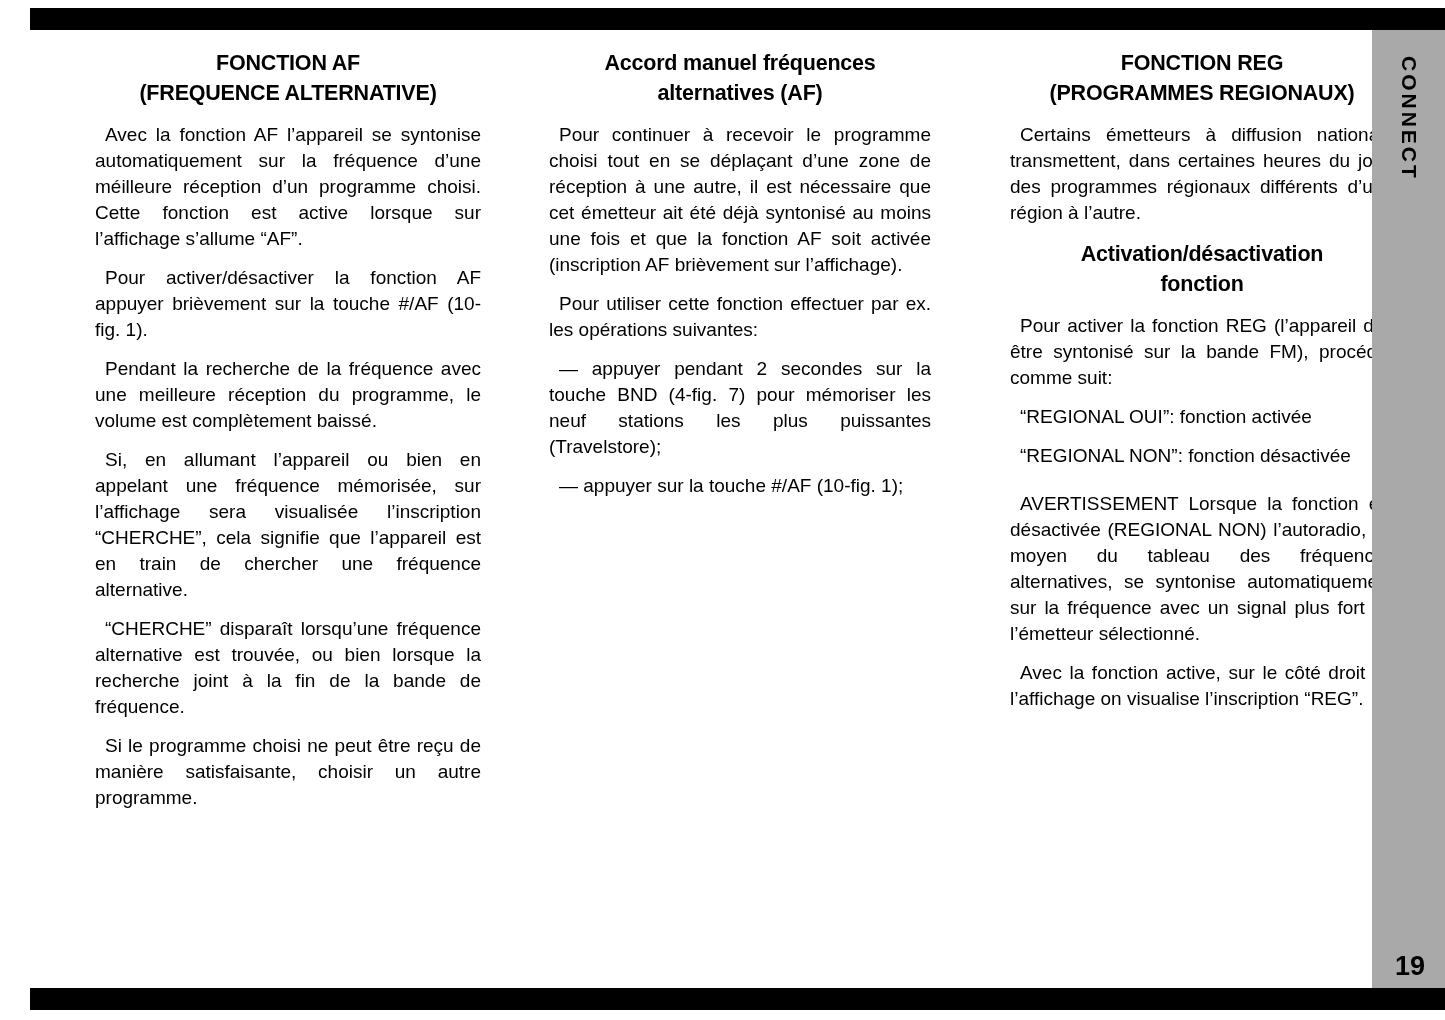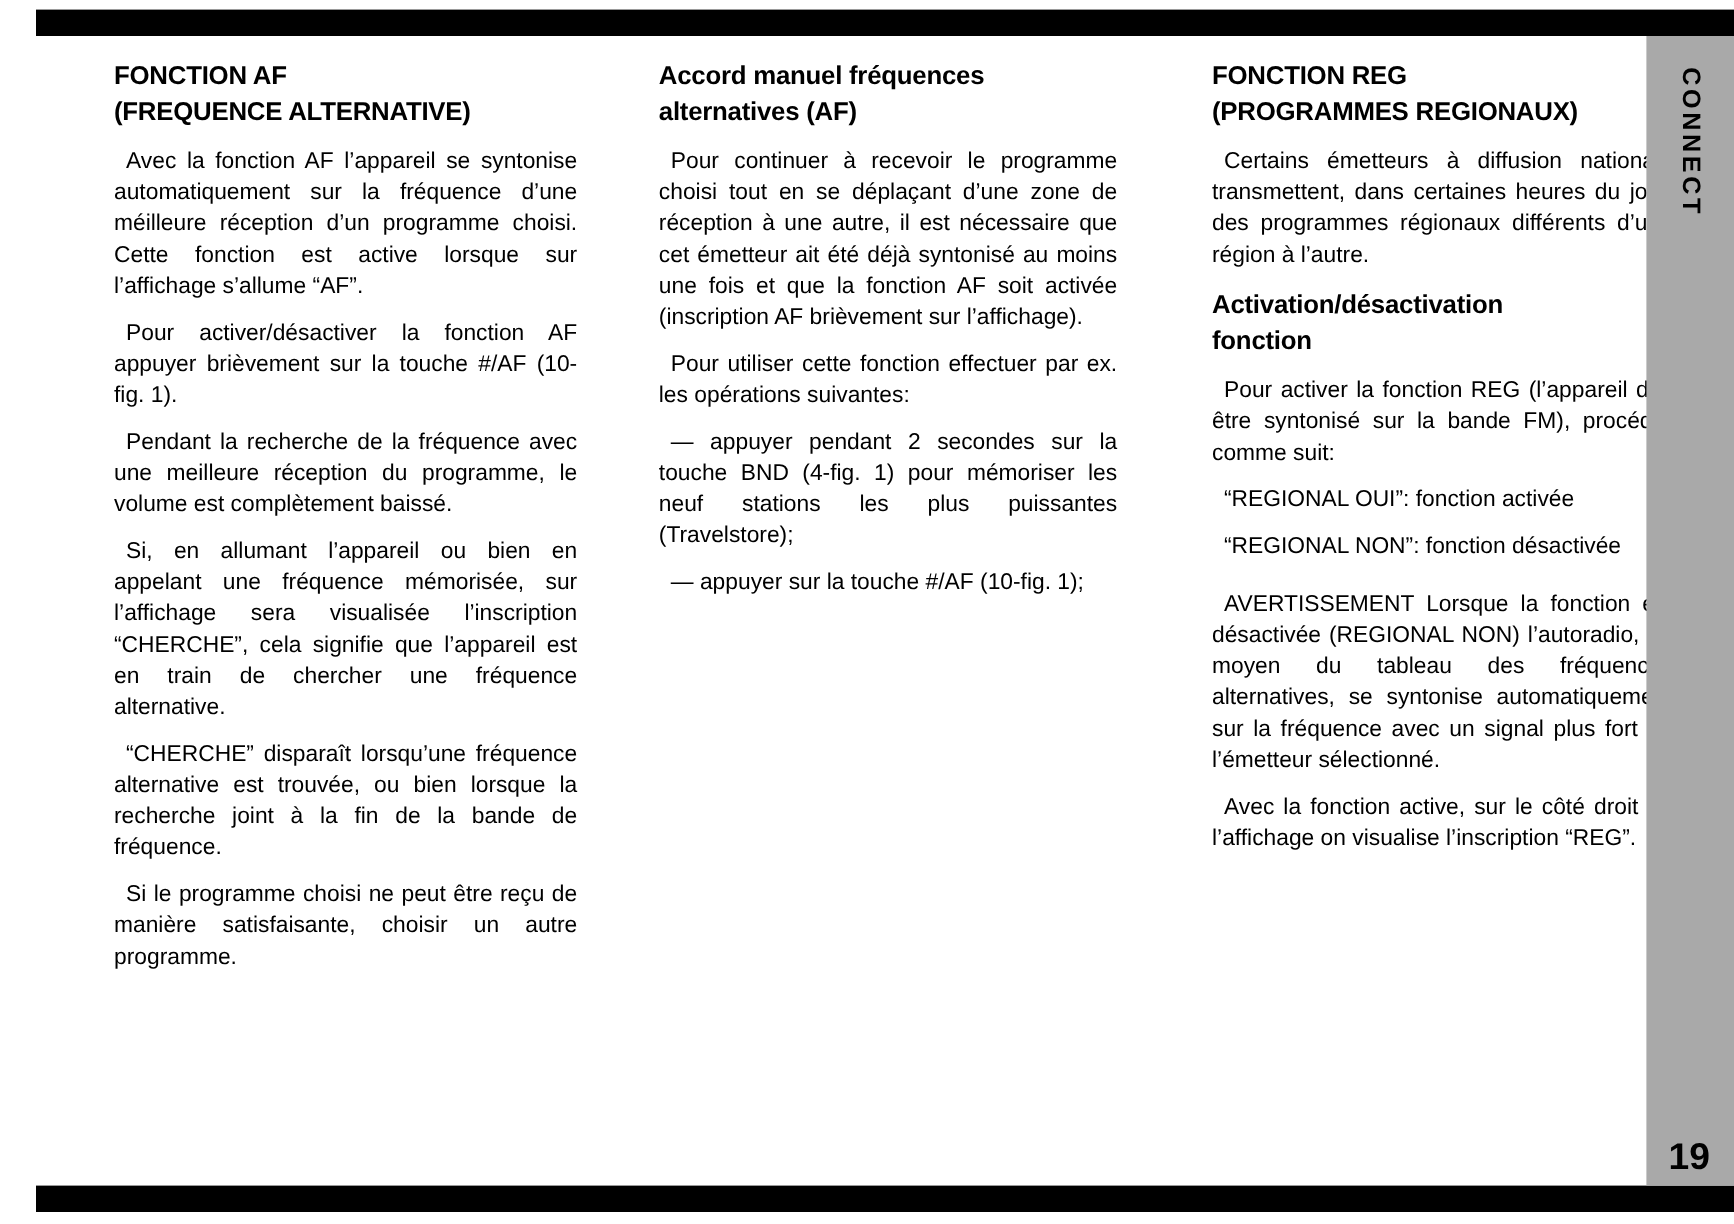--- a/index.html
+++ b/index.html
@@ -19,34 +19,34 @@
     background:#a9a9a9; z-index:1;
   }
   .chapter-label {
     position:absolute; top:26px; left:50%;
     transform:translateX(-50%);
     writing-mode:vertical-rl;
     font-weight:bold; font-size:21px; letter-spacing:3px;
   }
   .page-number {
     position:absolute; right:20px; bottom:38px;
-    font-size:31px; font-weight:bold; z-index:2;
+    font-size:27px; font-weight:bold; z-index:2;
   }
   .col {
     position:absolute; top:48px;
     font-size:19px; line-height:26px;
     text-align:justify;
     z-index:0;
   }
   .col1 { left:95px;  width:386px; }
   .col2 { left:549px; width:382px; }
   .col3 { left:1010px; width:384px; }
   h2.heading, h2.subheading {
     font-size:21.5px; line-height:30px; font-weight:bold;
-    letter-spacing:-0.2px; text-align:left;
+    letter-spacing:-0.2px; text-align:center;
     margin:0 0 14px 0;
   }
   h2.subheading { }
   p.para { margin:0 0 13px 0; text-indent:10px; }
   p.para.gap { margin-top:22px; }
   p.para b { font-weight:normal; }
 </style>
 </head>
 <body>
 
@@ -66,21 +66,21 @@
       <p class="para"><span>Pour activer/désactiver la fonction </span><b>AF</b><span> appuyer brièvement sur la touche </span><b>#/AF</b><span> (</span><b>10-fig. 1</b><span>).</span></p>
       <p class="para"><span>Pendant la recherche de la fréquence avec une meilleure réception du programme, le volume est complètement baissé.</span></p>
       <p class="para"><span>Si, en allumant l’appareil ou bien en appelant une fréquence mémorisée, sur l’affichage sera visualisée l’inscription “</span><b>CHERCHE</b><span>”, cela signifie que l’appareil est en train de chercher une fréquence alternative.</span></p>
       <p class="para"><span>“</span><b>CHERCHE</b><span>” disparaît lorsqu’une fréquence alternative est trouvée, ou bien lorsque la recherche joint à la fin de la bande de fréquence.</span></p>
       <p class="para"><span>Si le programme choisi ne peut être reçu de manière satisfaisante, choisir un autre programme.</span></p>
     </div>
   <div class="col col2">
       <h2 class="heading">Accord manuel fréquences<br>alternatives (AF)</h2>
       <p class="para"><span>Pour continuer à recevoir le programme choisi tout en se déplaçant d’une zone de réception à une autre, il est nécessaire que cet émetteur ait été déjà syntonisé au moins une fois et que la fonction </span><b>AF</b><span> soit activée (inscription </span><b>AF</b><span> brièvement sur l’affichage).</span></p>
       <p class="para"><span>Pour utiliser cette fonction effectuer par ex. les opérations suivantes:</span></p>
-      <p class="para"><span>— appuyer pendant 2 secondes sur la touche </span><b>BND</b><span> (</span><b>4-fig. 1</b><span>) pour mémoriser les neuf stations les plus puissantes (Travelstore);</span></p>
+      <p class="para"><span>— appuyer pendant 2 secondes sur la touche </span><b>BND</b><span> (</span><b>4-fig. 7</b><span>) pour mémoriser les neuf stations les plus puissantes (Travelstore);</span></p>
       <p class="para"><span>— appuyer sur la touche </span><b>#/AF</b><span> (</span><b>10-fig. 1</b><span>);</span></p>
     </div>
   <div class="col col3">
       <h2 class="heading">FONCTION REG<br>(PROGRAMMES REGIONAUX)</h2>
       <p class="para"><span>Certains émetteurs à diffusion nationale transmettent, dans certaines heures du jour, des programmes régionaux différents d’une région à l’autre.</span></p>
       <h2 class="subheading">Activation/désactivation<br>fonction</h2>
       <p class="para"><span>Pour activer la fonction </span><b>REG</b><span> (l’appareil doit être syntonisé sur la bande FM), procéder comme suit:</span></p>
       <p class="para"><span>“</span><b>REGIONAL OUI</b><span>”: fonction activée</span></p>
       <p class="para"><span>“</span><b>REGIONAL NON</b><span>”: fonction désactivée</span></p>
       <p class="para gap"><b>AVERTISSEMENT</b><span> Lorsque la fonction est désactivée (REGIONAL NON) l’autoradio, au moyen du tableau des fréquences alternatives, se syntonise automatiquement sur la fréquence avec un signal plus fort de l’émetteur sélectionné.</span></p>

